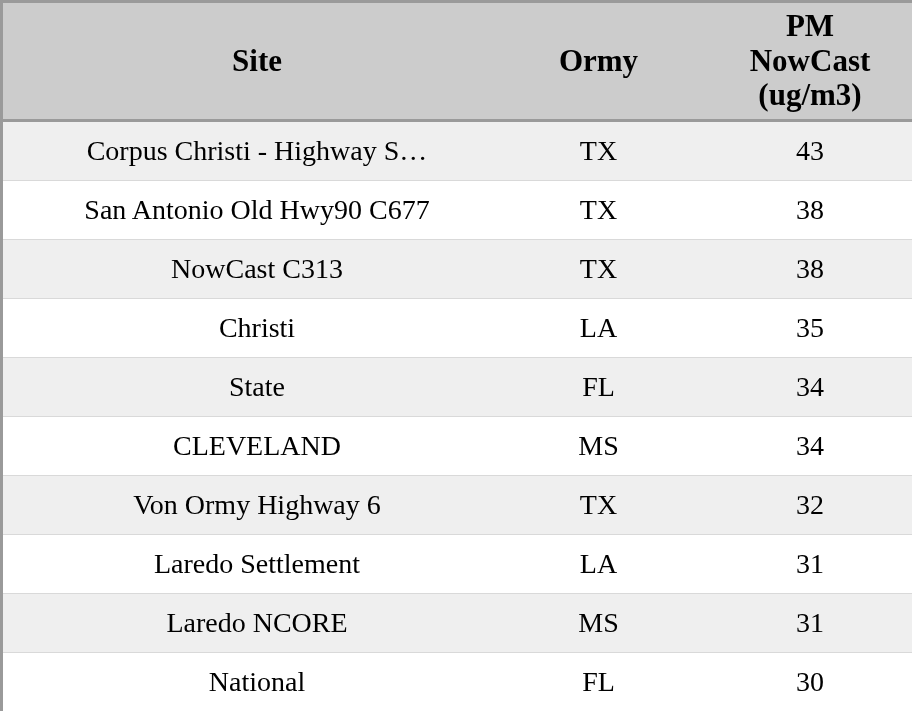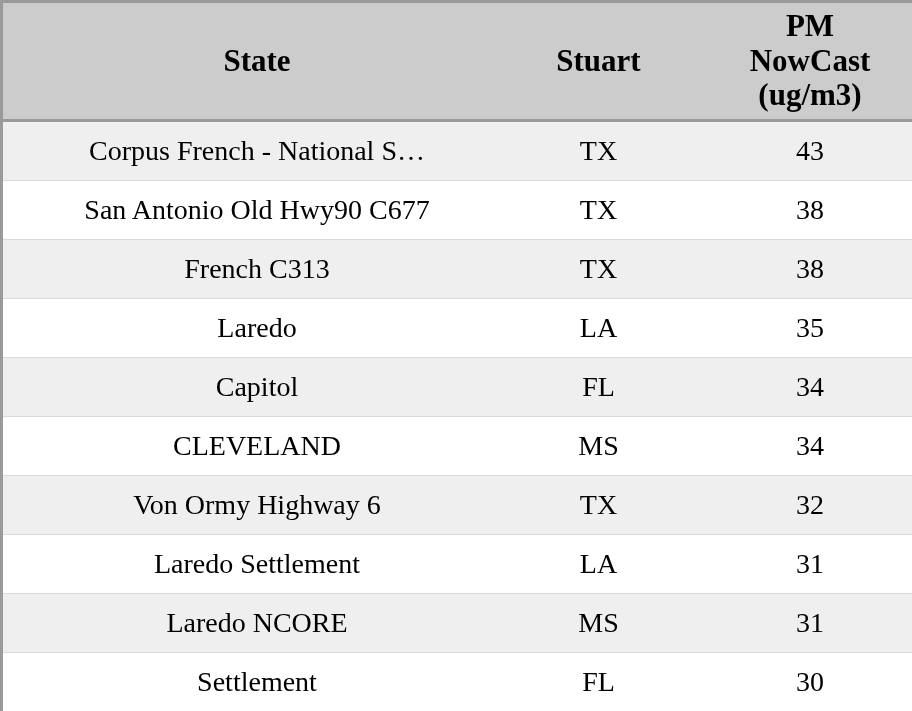--- a/index.html
+++ b/index.html
@@ -59,52 +59,52 @@
   tbody tr.even td { background: #ffffff; font-family: Liberation Serif, serif; }
   tbody tr:last-child td { border-bottom: none; }
 </style>
 </head>
 <body>
 
 <div class="table-wrap">
   <table class="data-table">
     <thead>
       <tr>
-        <th class="col-site">State</th>
-        <th class="col-state">Stuart</th>
+        <th class="col-site">Site</th>
+        <th class="col-state">Ormy</th>
         <th class="col-value">
           <div>PM</div>
           <div>NowCast</div>
           <div>(ug/m3)</div>
         </th>
       </tr>
     </thead>
     <tbody>
       <tr class="odd">
-        <td>Corpus French - National S…</td>
+        <td>Corpus Christi - Highway S…</td>
         <td>TX</td>
         <td>43</td>
       </tr>
       <tr class="even">
         <td>San Antonio Old Hwy90 C677</td>
         <td>TX</td>
         <td>38</td>
       </tr>
       <tr class="odd">
-        <td>French C313</td>
+        <td>NowCast C313</td>
         <td>TX</td>
         <td>38</td>
       </tr>
       <tr class="even">
-        <td>Laredo</td>
+        <td>Christi</td>
         <td>LA</td>
         <td>35</td>
       </tr>
       <tr class="odd">
-        <td>Capitol</td>
+        <td>State</td>
         <td>FL</td>
         <td>34</td>
       </tr>
       <tr class="even">
         <td>CLEVELAND</td>
         <td>MS</td>
         <td>34</td>
       </tr>
       <tr class="odd">
         <td>Von Ormy Highway 6</td>
@@ -115,19 +115,19 @@
         <td>Laredo Settlement</td>
         <td>LA</td>
         <td>31</td>
       </tr>
       <tr class="odd">
         <td>Laredo NCORE</td>
         <td>MS</td>
         <td>31</td>
       </tr>
       <tr class="even">
-        <td>Settlement</td>
+        <td>National</td>
         <td>FL</td>
         <td>30</td>
       </tr>
     </tbody>
   </table>
 </div>
 
 </body></html>

